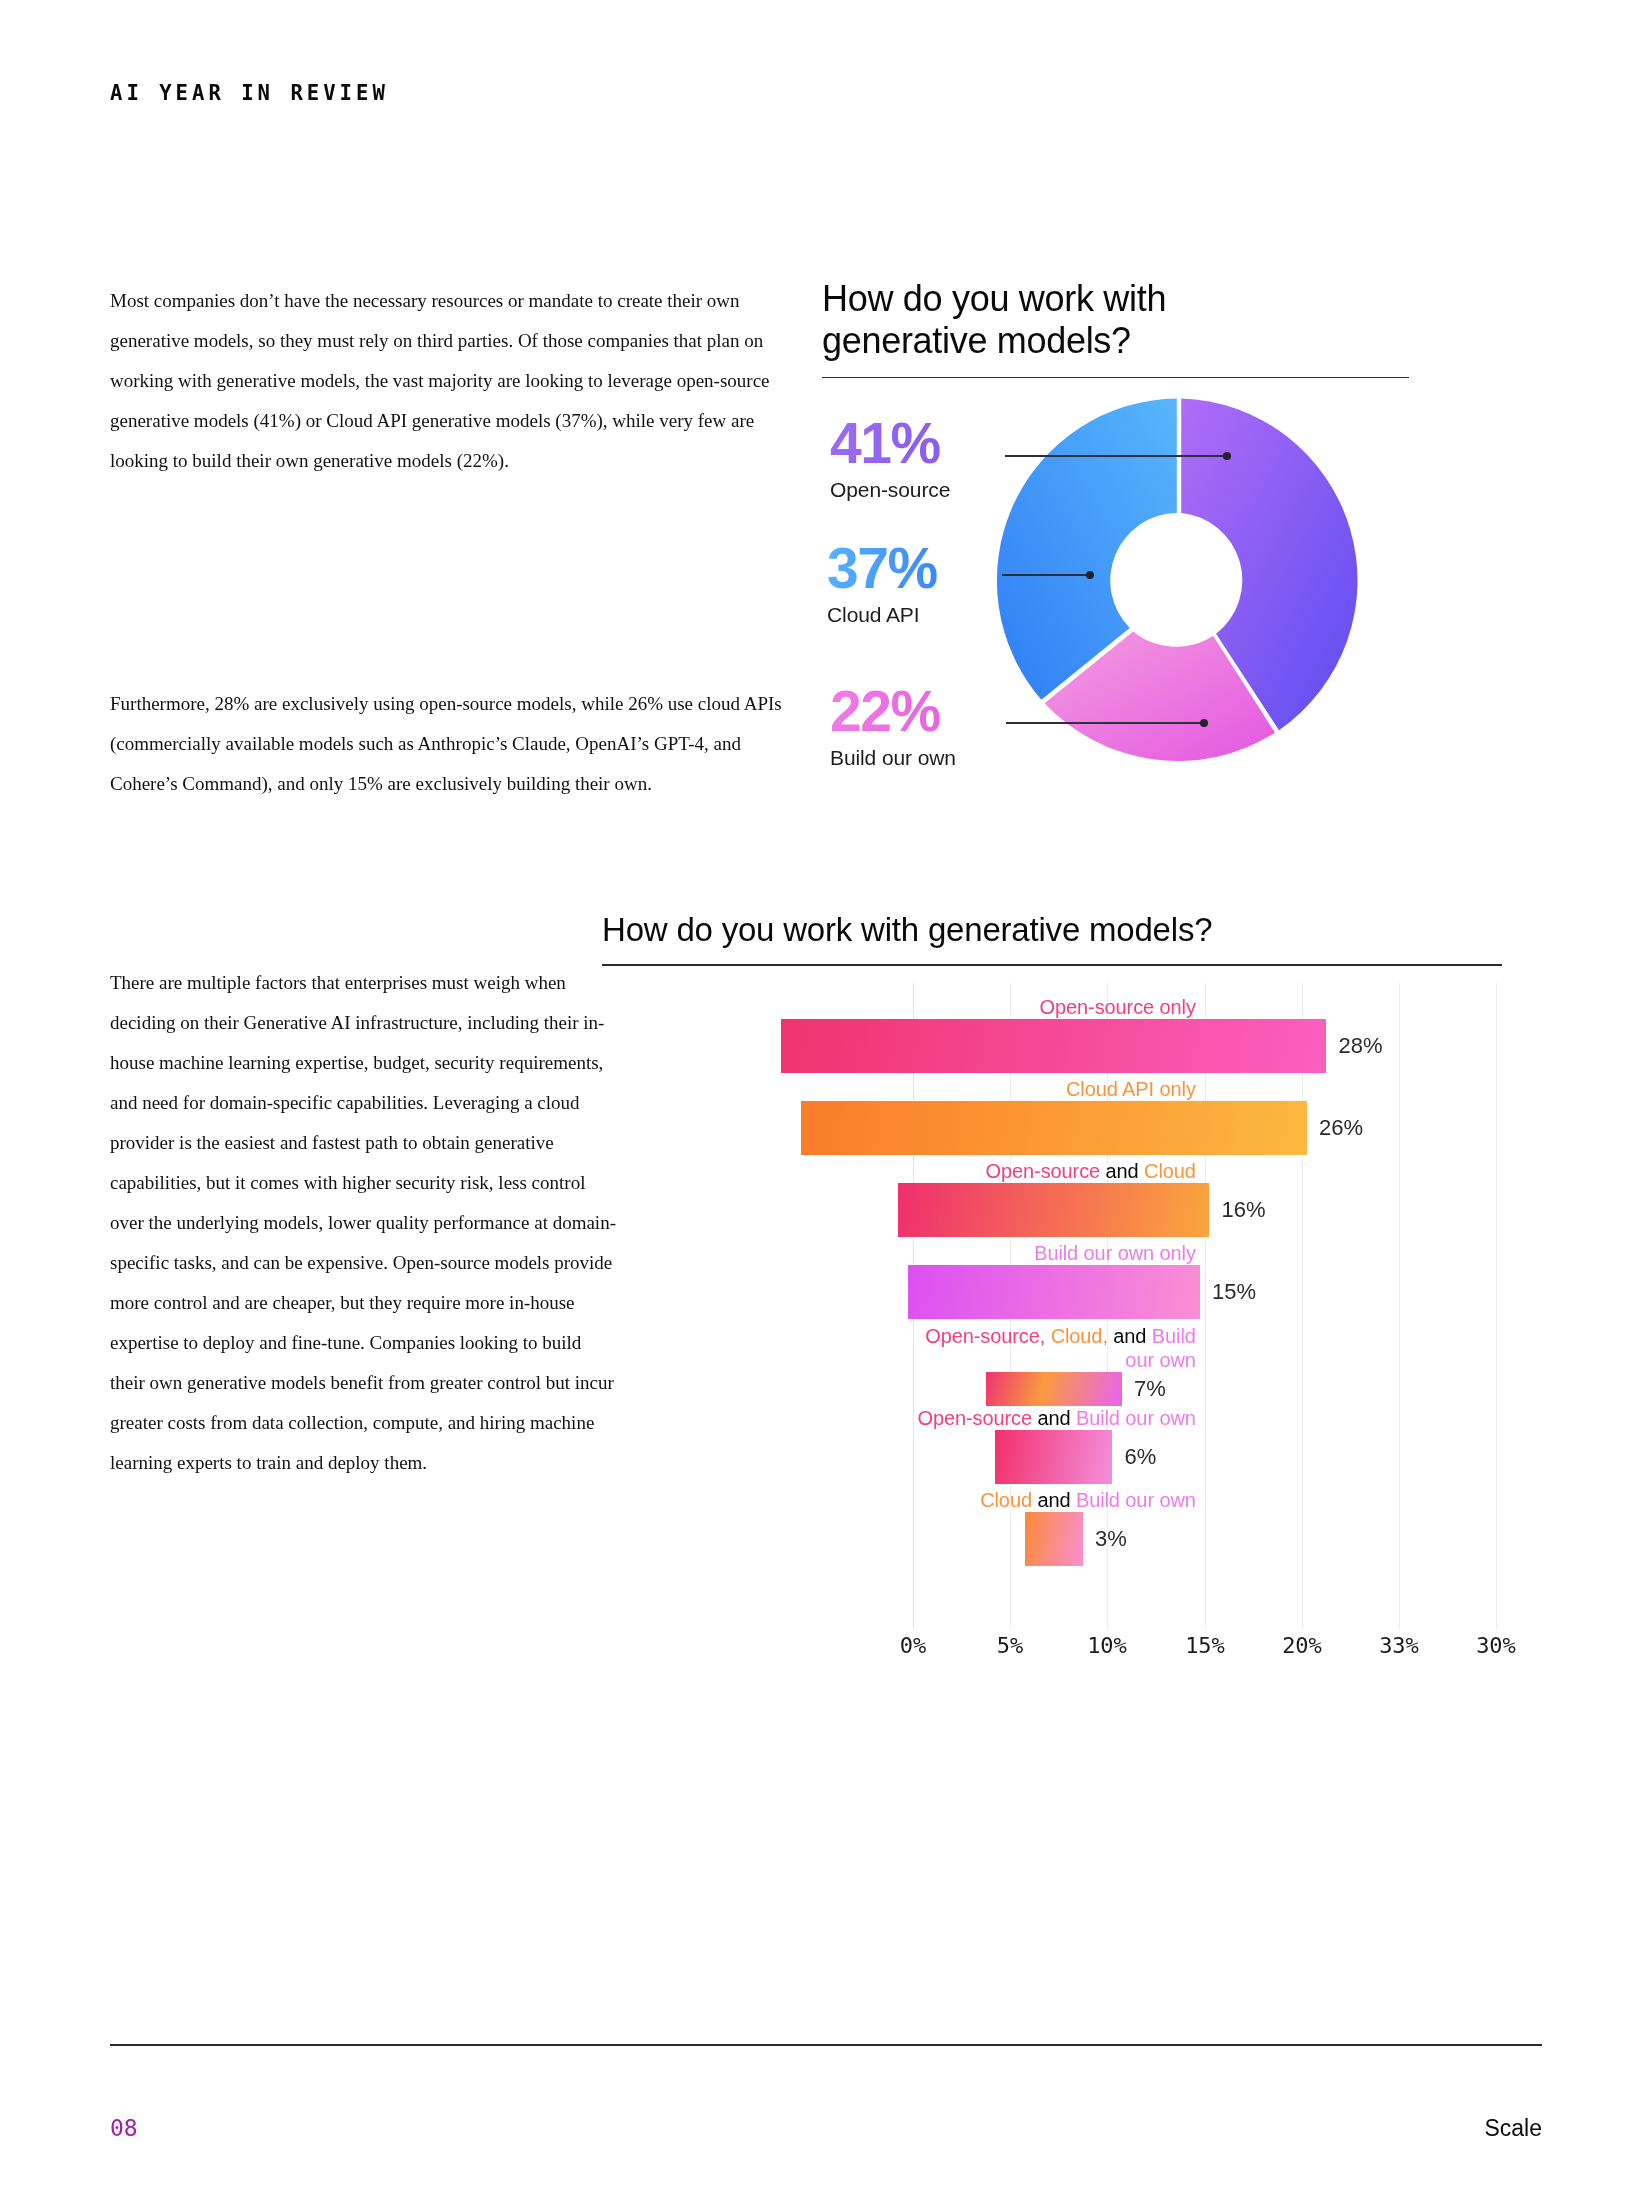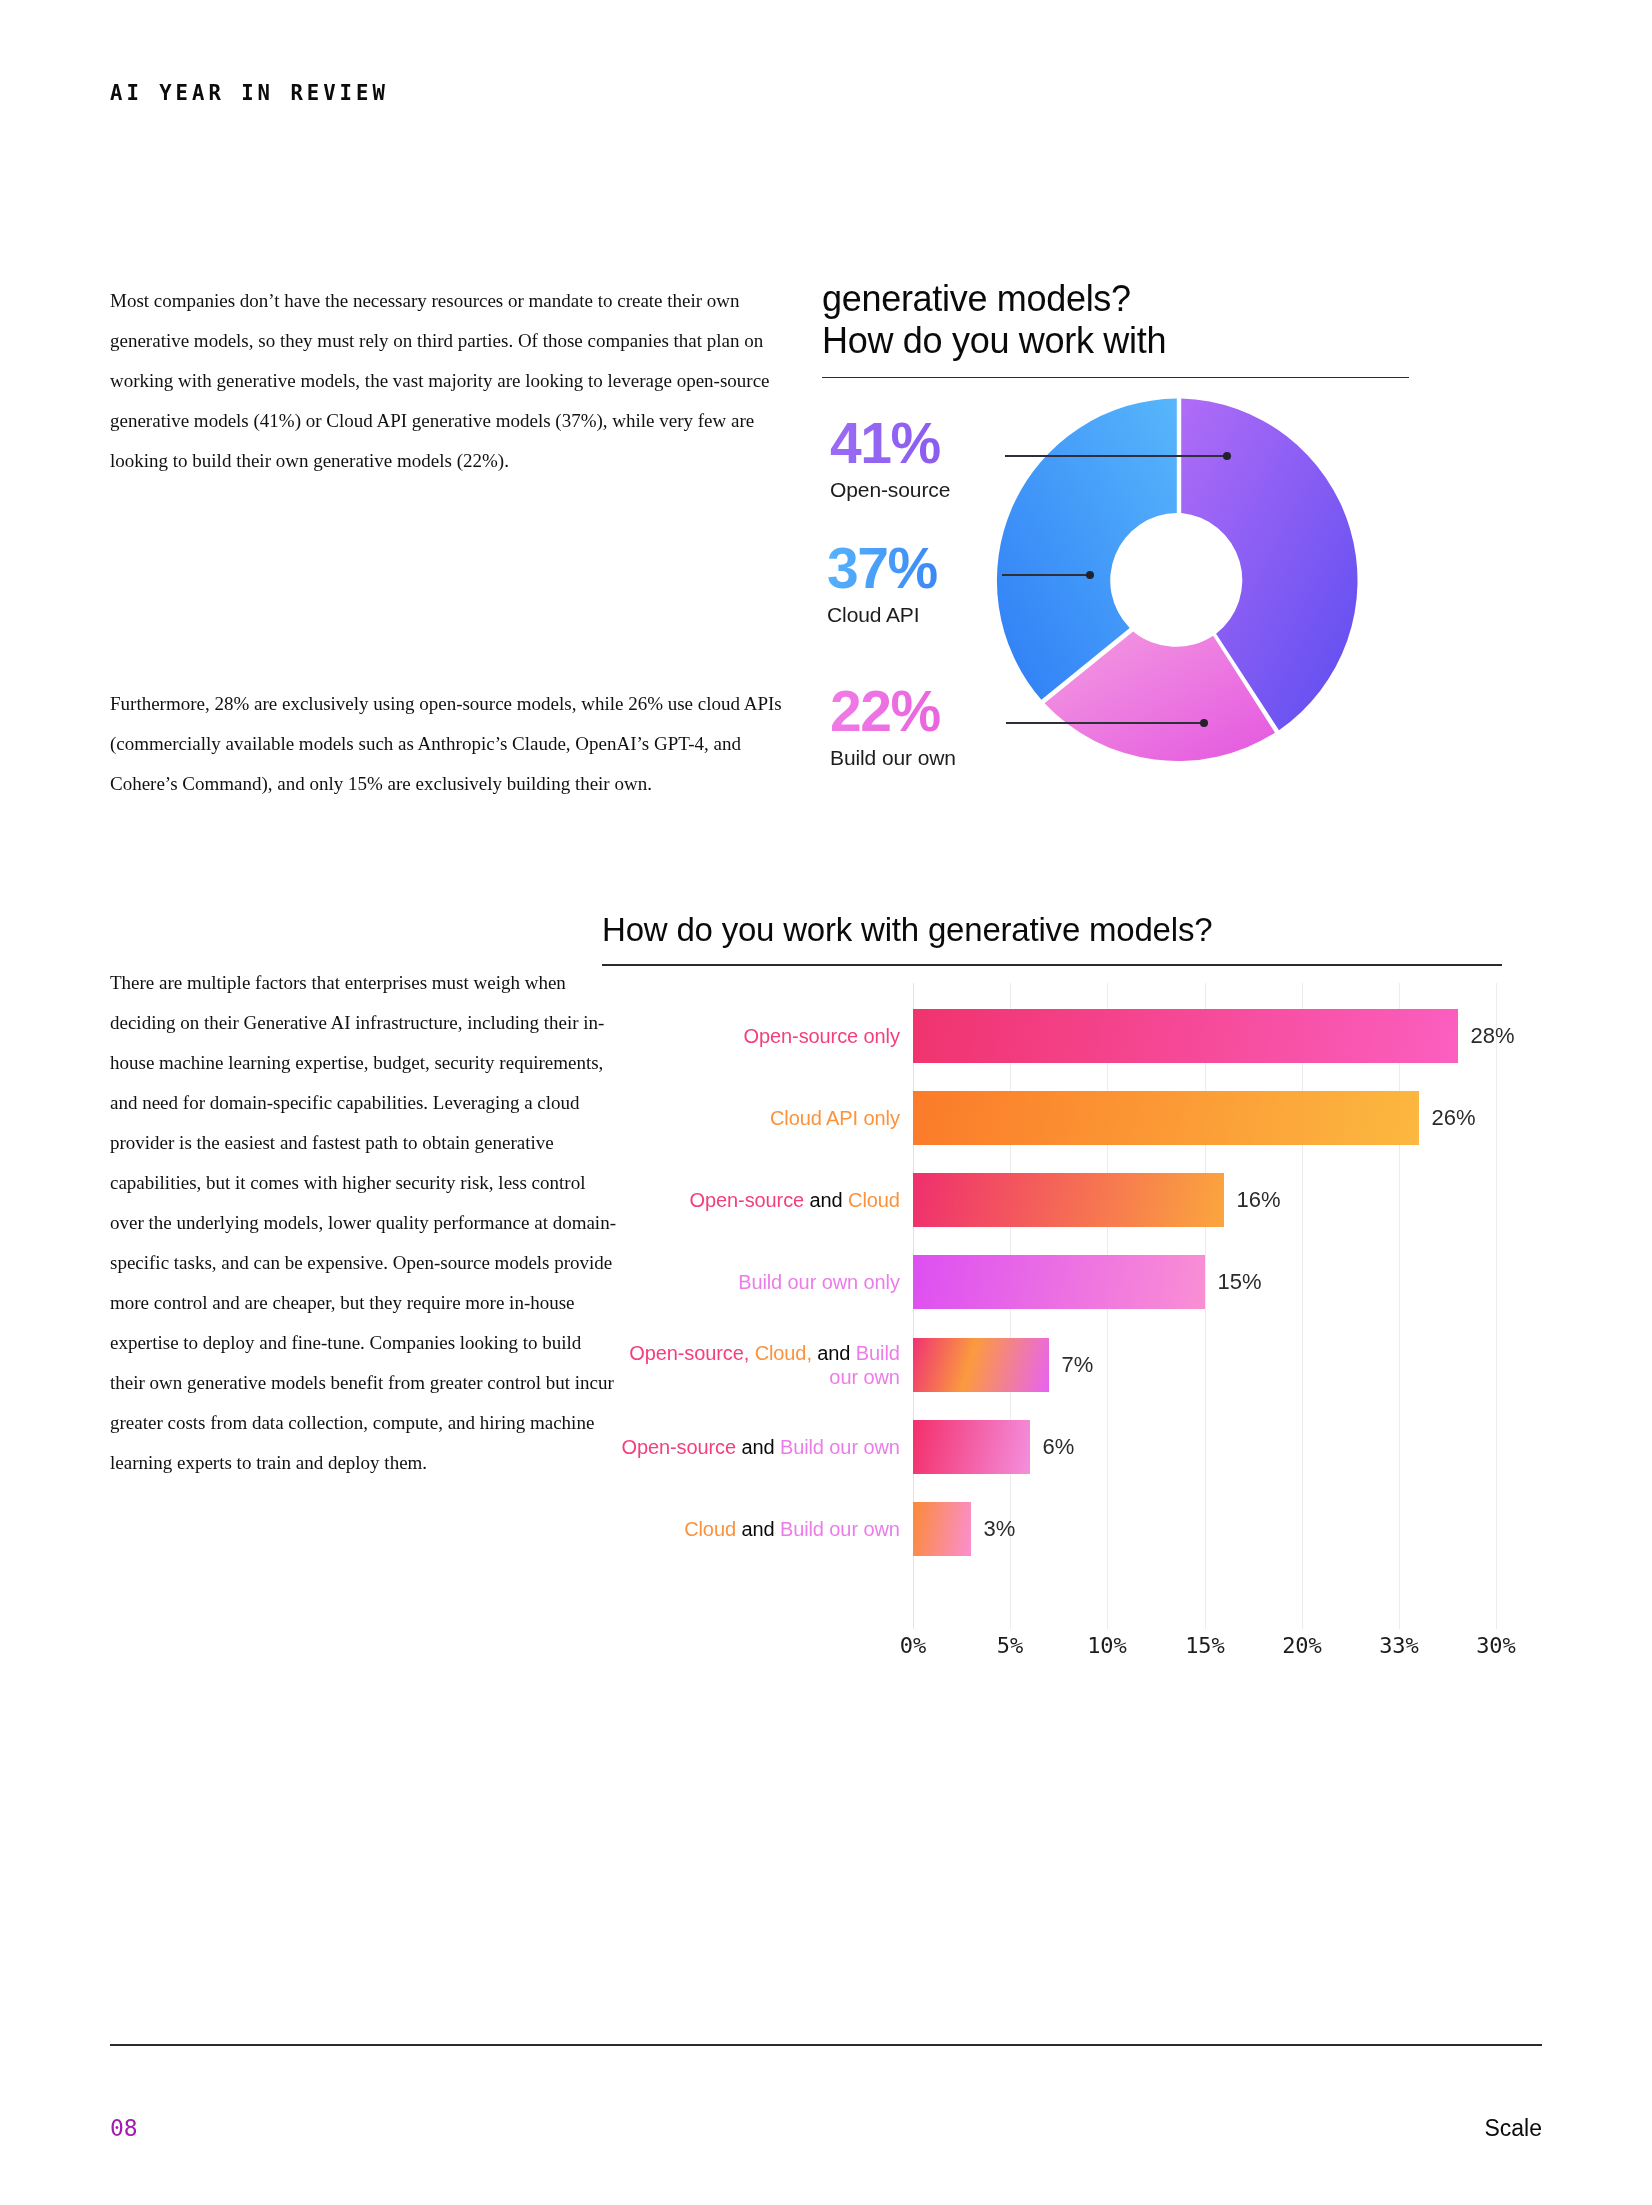--- a/index.html
+++ b/index.html
@@ -49,21 +49,21 @@
   
   .bar-panel{position:absolute;left:602px;top:911px;width:903px;}
   .bar-title{font-size:33px;line-height:38px;color:#0a0a0a;letter-spacing:-0.2px;}
   .bar-rule{height:1.5px;background:#2b2b2b;width:900px;margin-top:15.4px;}
 
   .plot{position:absolute;left:602px;top:983px;width:903px;height:646px;}
   .grid{position:absolute;inset:0 0 0 0;}
   .gline{position:absolute;top:0;bottom:0;width:0.7px;background:#ececec;}
   .gline.zero{background:#e2e2e2;}
 
-  .row{position:absolute;left:0;width:903px;height:82px;display:flex;align-items:center;}
+  .row{position:absolute;left:0;width:903px;height:82px;display:flex;align-items:center;flex-direction:column;}
   .rowlabel{width:311px;text-align:right;padding-right:13.2px;font-size:20px;
             line-height:24px;letter-spacing:-0.1px;box-sizing:border-box;}
   .bar{height:54px;position:relative;}
   .barval{position:absolute;left:100%;top:50%;transform:translateY(-50%);
           margin-left:12.5px;font-size:22px;color:#2b2b2b;white-space:nowrap;}
 
   .c-os{color:#f43f7a;}
   .c-cloud{color:#fb923c;}
   .c-build{color:#ec7ce8;}
   .c-and{color:#0a0a0a;}
@@ -82,22 +82,22 @@
 <body>
 
 <div class="kicker">AI YEAR IN REVIEW</div>
 
 <div class="body-col" id="para1">Most companies don’t have the necessary resources or mandate to create their own generative models, so they must rely on third parties. Of those companies that plan on working with generative models, the vast majority are looking to leverage open-source generative models (41%) or Cloud API generative models (37%), while very few are looking to build their own generative models (22%).</div>
 <div class="body-col" id="para2">Furthermore, 28% are exclusively using open-source models, while 26% use cloud APIs (commercially available models such as Anthropic’s Claude, OpenAI’s GPT-4, and Cohere’s Command), and only 15% are exclusively building their own.</div>
 <div class="body-col" id="para3">There are multiple factors that enterprises must weigh when deciding on their Generative AI infrastructure, including their in-house machine learning expertise, budget, security requirements, and need for domain-specific capabilities. Leveraging a cloud provider is the easiest and fastest path to obtain generative capabilities, but it comes with higher security risk, less control over the underlying models, lower quality performance at domain-specific tasks, and can be expensive. Open-source models provide more control and are cheaper, but they require more in-house expertise to deploy and fine-tune. Companies looking to build their own generative models benefit from greater control but incur greater costs from data collection, compute, and hiring machine learning experts to train and deploy them.</div>
 
 <div class="donut-panel">
   <div class="panel-title">
+    <div>How do you work with</div>
     <div>generative models?</div>
-    <div>How do you work with</div>
   </div>
   <div class="rule"></div>
 </div>
 
 <div class="donut-wrap">
   <svg class="donut-svg" width="382" height="367" viewBox="0 0 520 500">
     <defs>
       <linearGradient id="gOpen" x1="0" y1="0" x2="1" y2="1">
         <stop offset="0%" stop-color="#b06cf7"></stop>
           <stop offset="100%" stop-color="#5b4df0"></stop>

